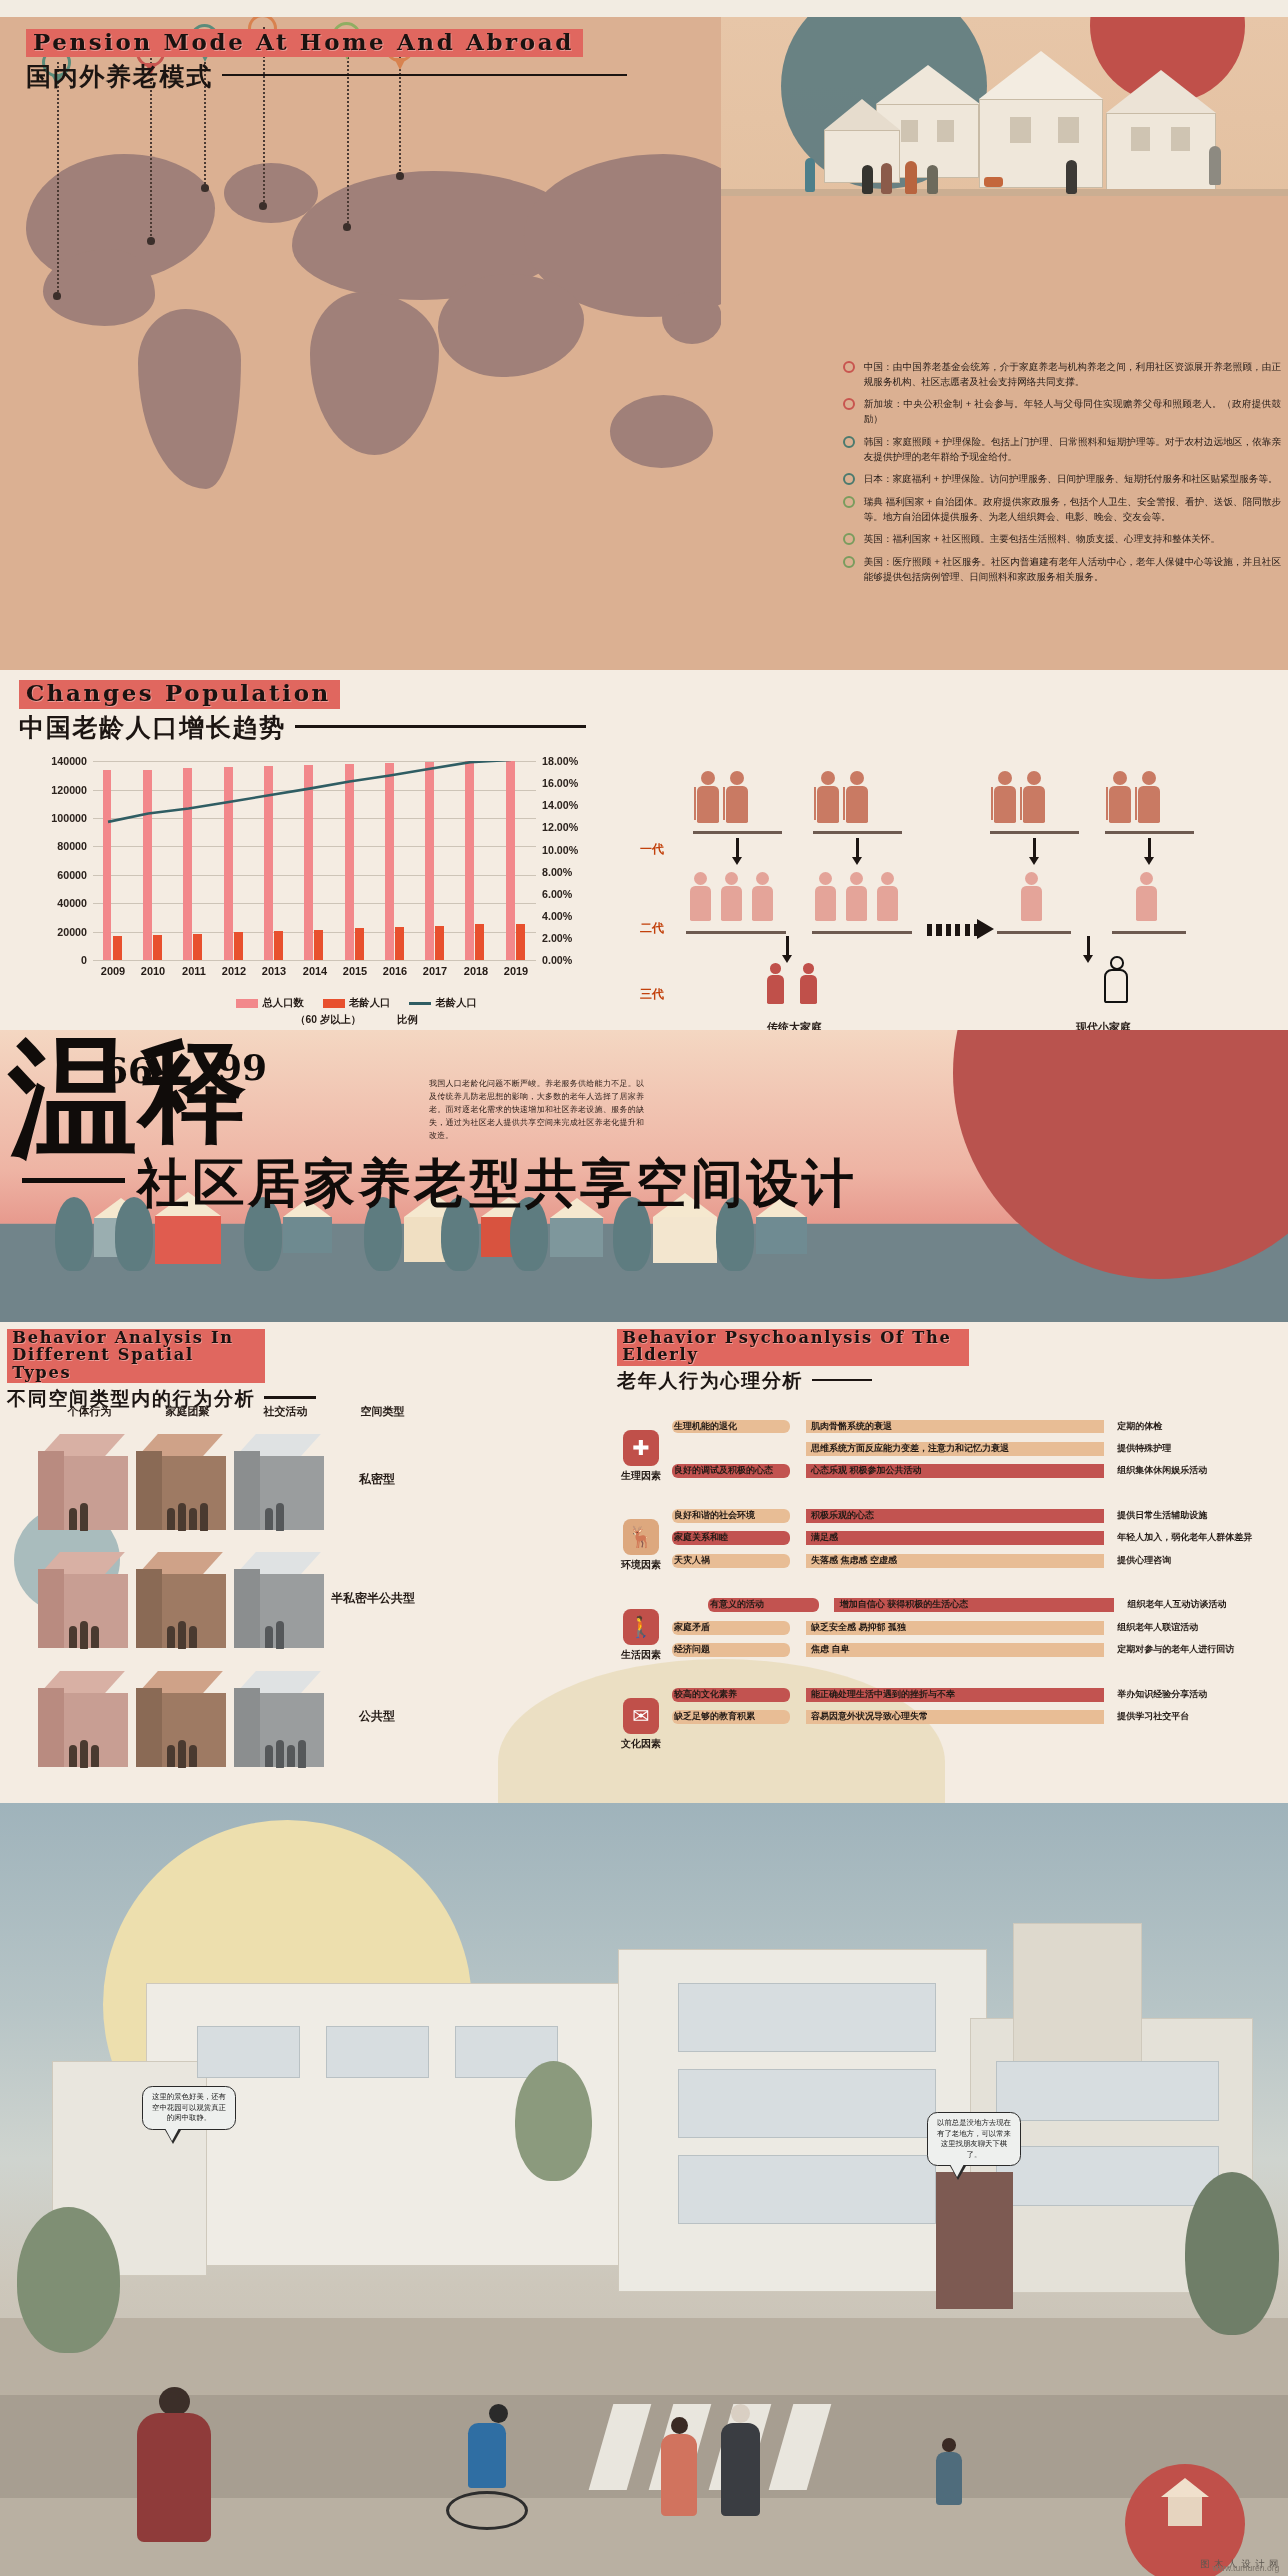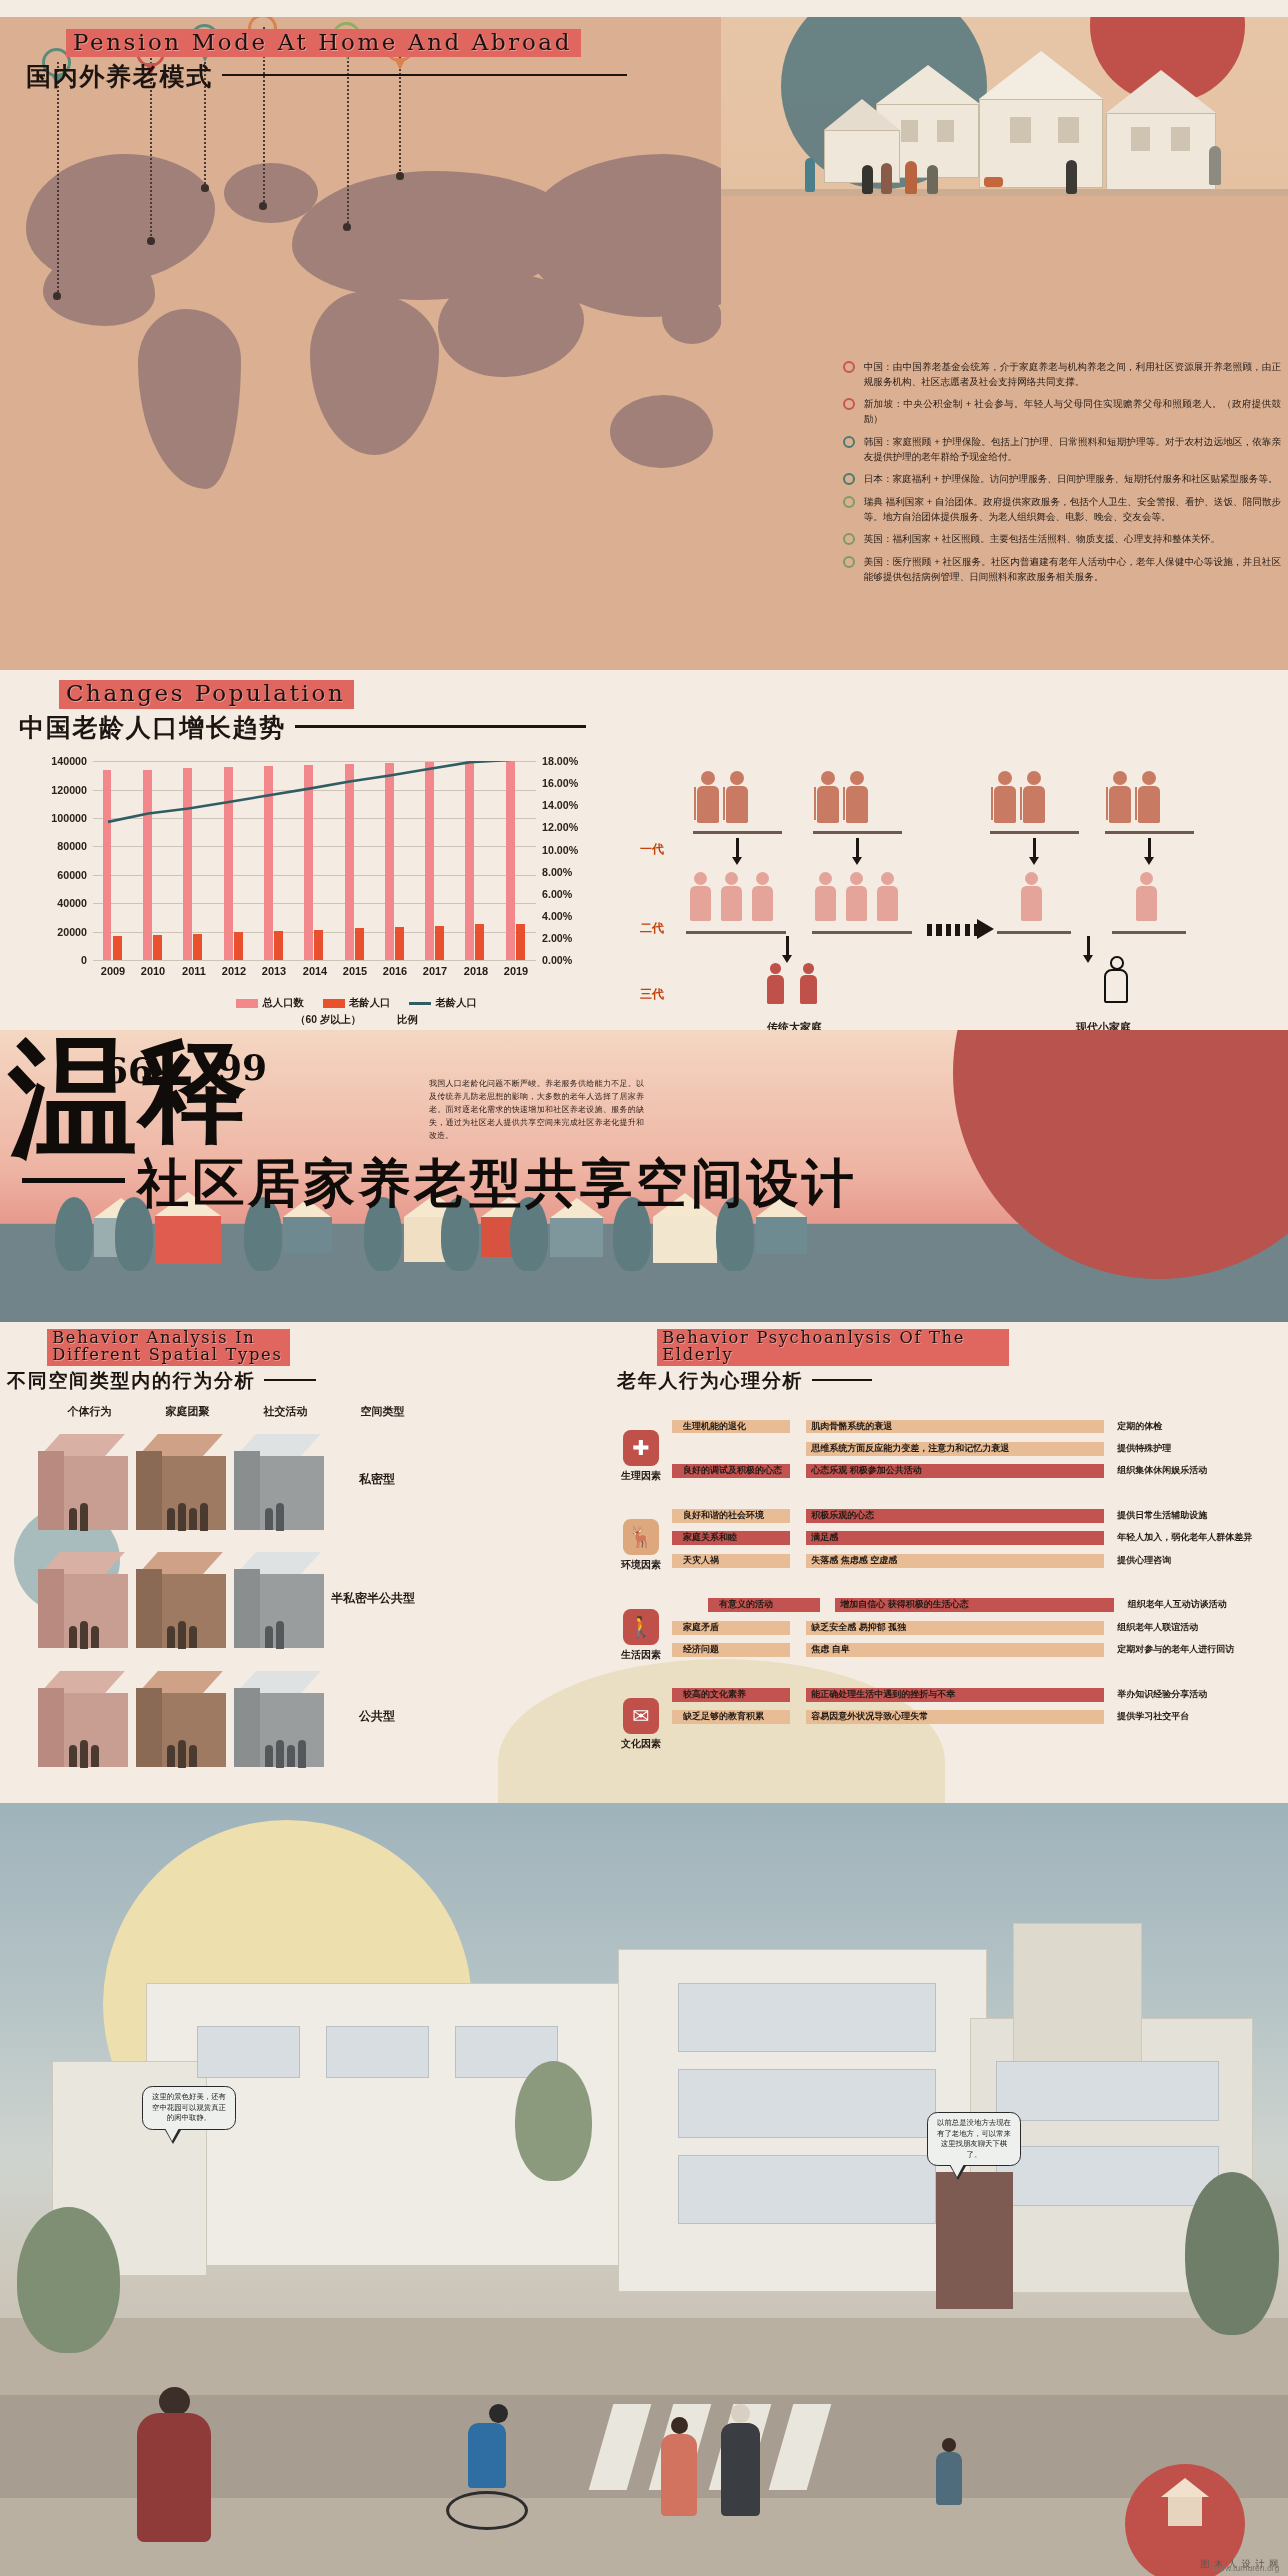--- a/index.html
+++ b/index.html
@@ -5,24 +5,23 @@
   * { box-sizing: border-box; margin:0; padding:0; }
   body {
     width:1288px; height:2576px; position:relative; overflow:hidden;
     background:#f2ece2; font-family:"Liberation Sans", sans-serif;
   }
   .poster { position:absolute; inset:0; }
 
   
   .en-title {
     display:inline-block; background:#e0675f; color:#1a1210;
-    font-weight:normal; letter-spacing:2.6px; padding:0.9px 8.6px 2.6px 6.9px;
+    font-weight:bold; letter-spacing:2.6px; padding:0.9px 8.6px 2.6px 6.9px;
     font-size:23px; line-height:1.08; font-family:"DejaVu Serif", serif;
     text-shadow:0.9px 0.9px 0 rgba(255,255,255,.35);
-    margin-left:40px;
   }
   .cn-title {
     font-size:25px; font-weight:bold; color:#1c1512; letter-spacing:1.7px;
     margin-top:2.6px; white-space:nowrap;
   }
   .rule { height:2.6px; background:#1c1512; flex:1; margin-left:8.6px; }
   .title-row { display:flex; align-items:center; }
 
   
   #sec-map {
@@ -121,21 +120,21 @@
   .sil { position:absolute; background:#4a3a30; }
   .typelabel { position:absolute; font-size:12px; font-weight:bold; color:#241b16;}
   .bluecircle { position:absolute; border-radius:50%; background:#a9bcbd; }
 
   
   #psych { position:absolute; left:617px; top:96px; width:661px; height:369px; }
   .pfactor { position:absolute; width:48px; text-align:center;}
   .pfactor .ic { width:36px;height:36px;border-radius:7.7px; margin:0 auto; display:flex;align-items:center;justify-content:center; color:#fff; font-size:20.6px; line-height:1;}
   .pfactor .nm { font-size:10px; font-weight:bold; color:#241b16; margin-top:2.6px; white-space:nowrap;}
   .prow { position:absolute; left:55px; right:0; height:13.7px; display:flex; align-items:center; }
-  .pcell1 { width:120px; height:13.7px; display:flex; align-items:center; padding-left:11px; font-size:9px; font-weight:bold; color:#241b16; }
+  .pcell1 { width:120px; height:13.7px; display:flex; align-items:center; padding-left:2px; font-size:9px; font-weight:bold; color:#241b16;border-radius:6px; }
   .pcell2 { width:302px; height:13.7px; margin-left:15.5px; display:flex; align-items:center; padding-left:5.2px; font-size:9px; font-weight:bold; color:#241b16;}
   .pcell3 { width:163px; margin-left:13.7px; font-size:9px; font-weight:bold; color:#241b16; line-height:1.28;}
 
   
   #sec-render { position:absolute; left:0; top:1803px; width:1288px; height:773px; overflow:hidden;
      background:linear-gradient(180deg,#9fb3bb 0%,#b6c4c6 26%,#cfd4cf 46%,#cdc7bb 62%,#bdb5a8 100%);}
   .sun { position:absolute; border-radius:50%; background:#efdda8;}
   .bldg { position:absolute; background:#eeeae2; border:0.9px solid #cfc9bc;}
   .win { position:absolute; background:#d7dde0; border:0.9px solid #b9c1c4;}
   .bubble {

